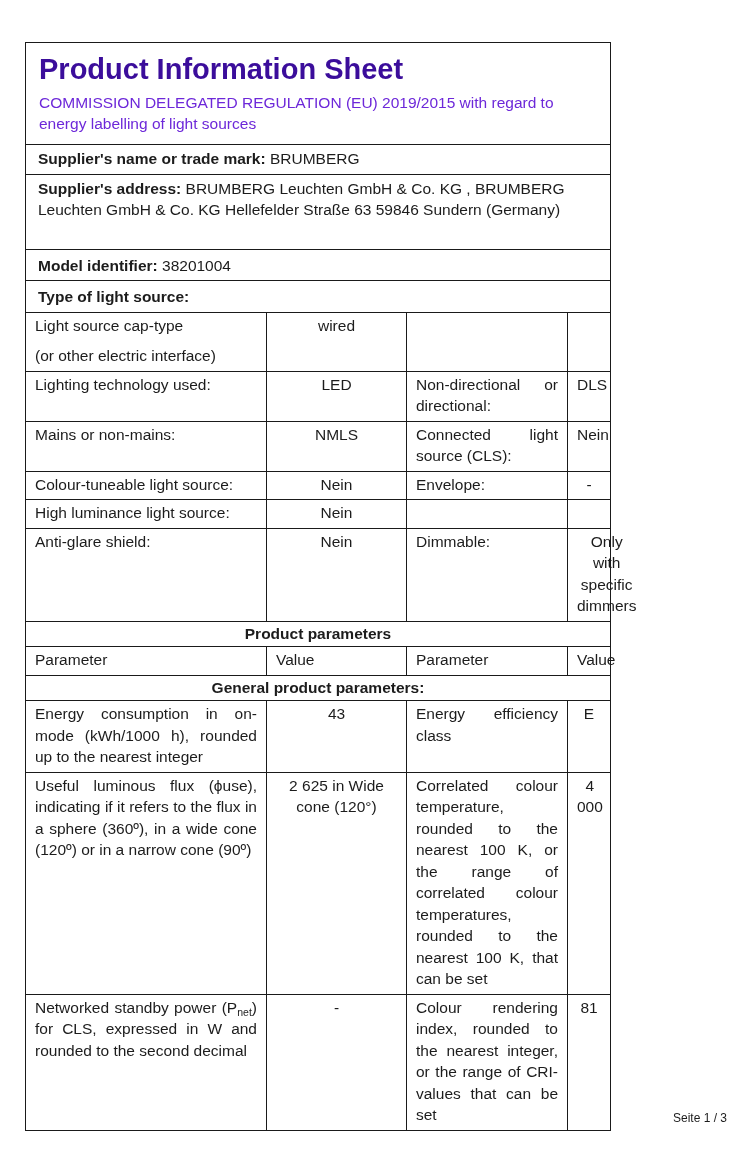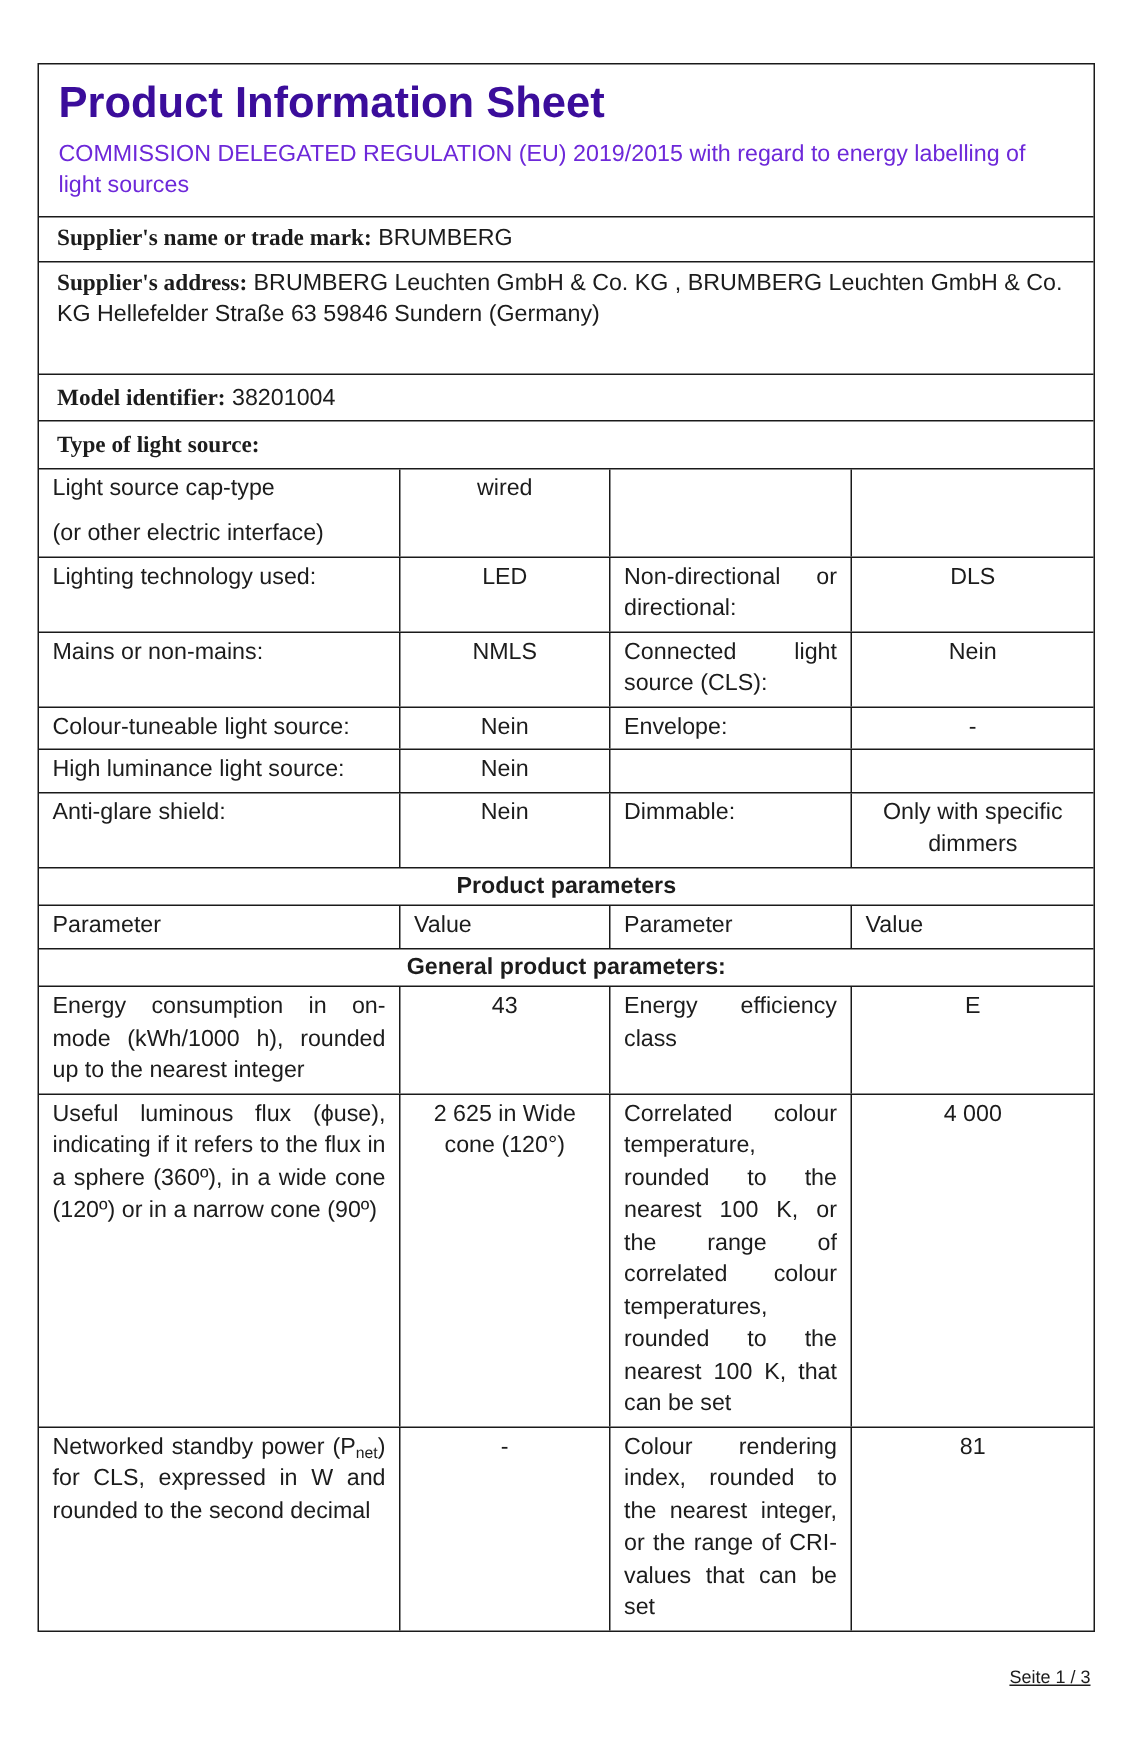--- a/index.html
+++ b/index.html
@@ -4,60 +4,60 @@
 <style>
   * { margin: 0; padding: 0; box-sizing: border-box; }
   html, body { background: #ffffff; }
   body {
     width: 755px; height: 1166px; position: relative;
     font-family: "Liberation Sans", "DejaVu Sans", sans-serif;
     color: #1c1c1c;
     -webkit-font-smoothing: antialiased;
   }
   .sheet {
-    position: absolute; left: 25px; top: 42px; width: 705px;
+    position: absolute; left: 25px; top: 42px; width: 586px;
     border: 1.5px solid #1a1a1a; background: #fff;
   }
   .row { border-top: 1.5px solid #1a1a1a; }
   .row:first-child { border-top: none; }
 
   
   .header-block { padding: 7px 13px 10px 13px; }
   .doc-title {
     font-size: 29px; font-weight: bold; letter-spacing: 0px;
     line-height: 38px; margin-bottom: 4px;
   }
   .doc-subtitle { font-size: 15.5px; line-height: 21px; color: #6d28d9; }
 
   
   .info-row {
     padding: 3px 12px 4px 12px; font-size: 15.5px; line-height: 21.5px;
   }
-  .b { font-weight: bold; font-family: Liberation Serif, serif; }
+  .b { font-weight: bold; }
 
   
   .g4 { display: grid; grid-template-columns: 240px 140px 161px 1fr; }
   .g4 > div { padding: 2px 9px 4px 9px; font-size: 15.5px; line-height: 21.5px; }
   .g4 > div + div { border-left: 1.5px solid #1a1a1a; }
   .cell-label { text-align: justify; }
   .cell-value { text-align: center; padding-left: 4px; padding-right: 4px; }
 
   
   .section-row {
     text-align: center; font-weight: bold; font-size: 15.5px;
     line-height: 21.5px; padding: 1px 8px 2px 8px;
   }
 
   .para2 { margin-top: 9px; }
 
   sub { font-size: 10.5px; line-height: 0; vertical-align: -3px; }
 
   .footer {
     position: absolute; top: 1111px; right: 28px;
-    font-size: 12px; color: #1c1c1c; text-decoration: underline;
+    font-size: 12px; color: #1c1c1c;
   }
 </style>
 </head>
 <body>
 
 <div class="sheet">
 
   <div class="row header-block">
     <h1 class="doc-title" style="color: rgb(59, 13, 155);">Product Information Sheet</h1>
     <p class="doc-subtitle">COMMISSION DELEGATED REGULATION (EU) 2019/2015 with regard to energy labelling of light sources</p>

